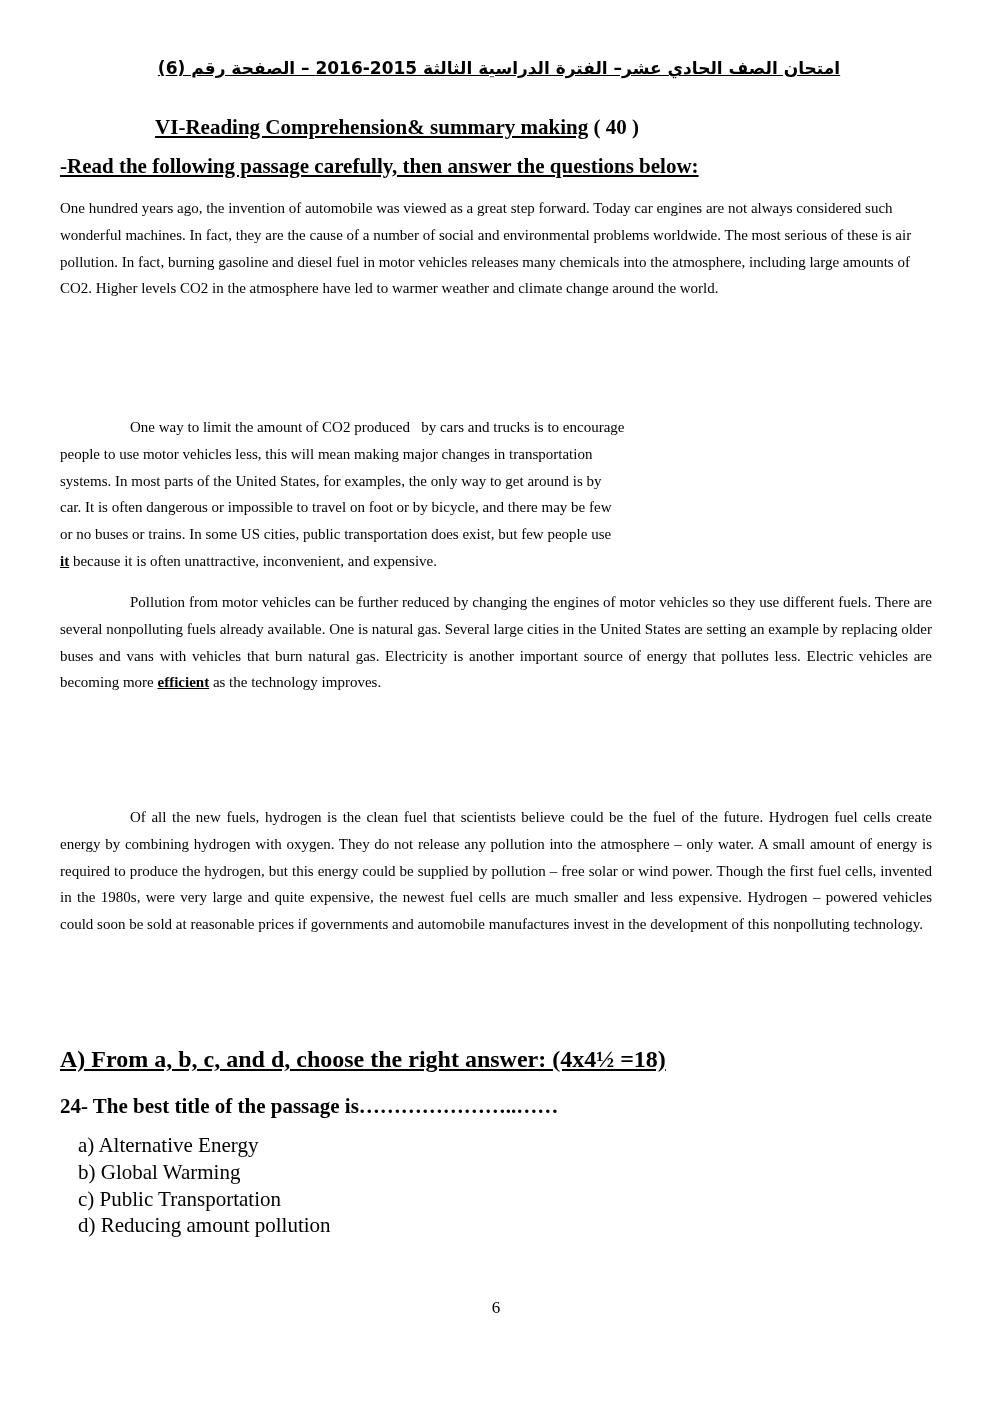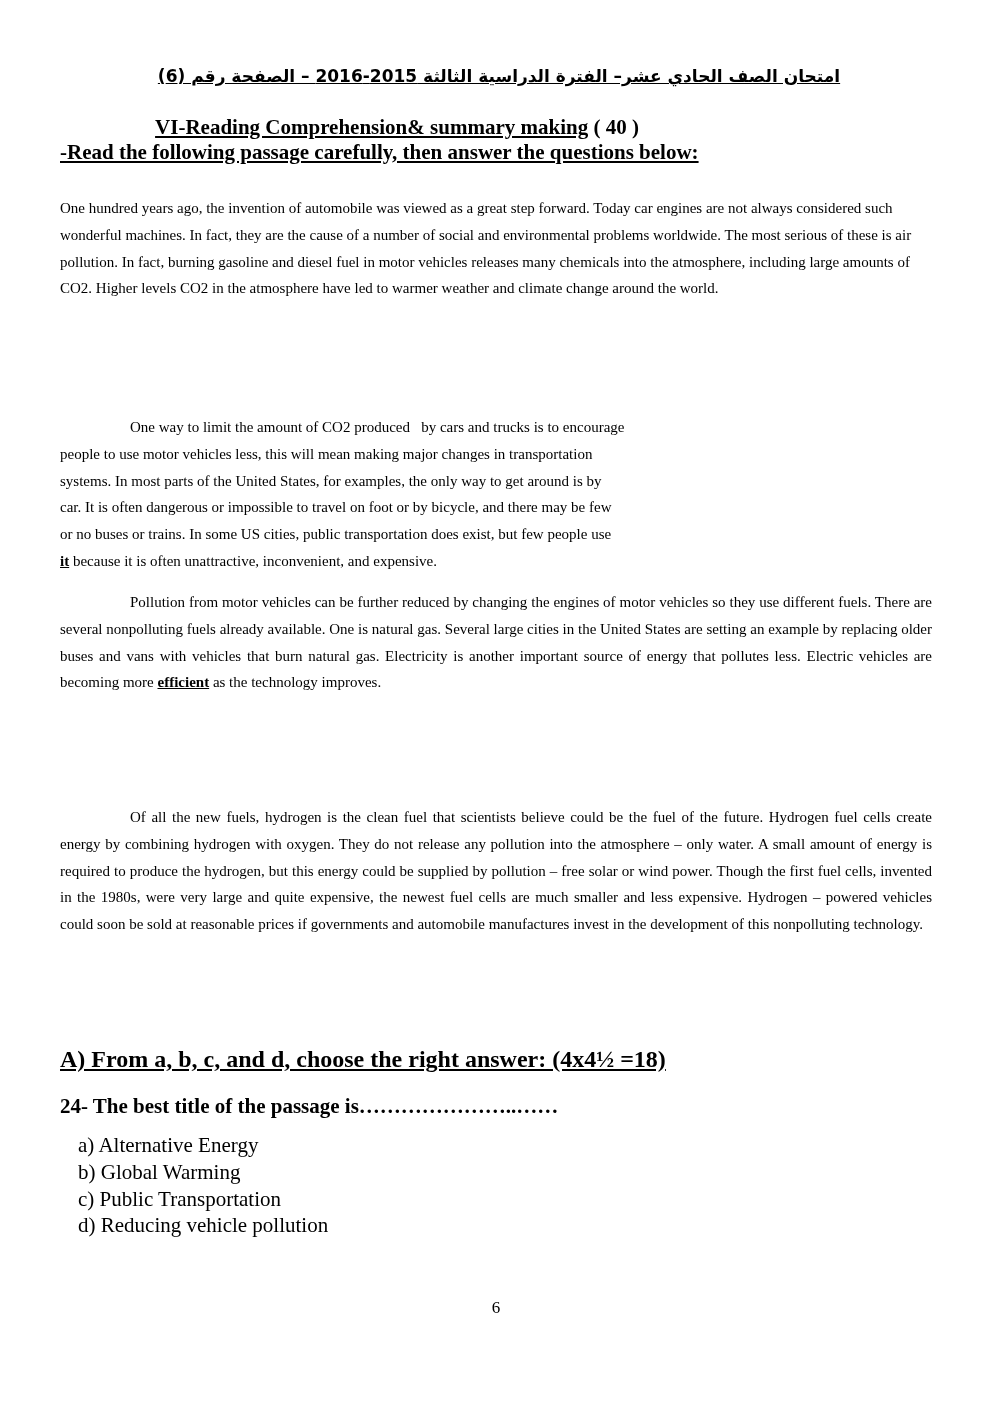--- a/index.html
+++ b/index.html
@@ -1,25 +1,25 @@
 <!DOCTYPE html>
 <html><head>
 <meta charset="utf-8">
 <style>
   html, body { margin: 0; padding: 0; background: #ffffff; }
   body { width: 992px; height: 1403px; position: relative; overflow: hidden;
          font-family: "Liberation Serif", "DejaVu Serif", serif; color: #000; }
   .page-header { position: absolute; top: 58px; left: 0; width: 992px; text-align: center; }
   .arabic { direction: rtl; unicode-bidi: embed; display: inline-block;
             font-family: "DejaVu Sans", "Liberation Sans", sans-serif; font-weight: bold;
-            font-size: 17px; text-decoration: underline; position: relative; left: 3px; margin-top: 8px; }
+            font-size: 17px; text-decoration: underline; position: relative; left: 3px; }
   .section-title { position: absolute; top: 115px; left: 0; width: 794px; text-align: center;
                    font-size: 21px; font-weight: bold; }
   .section-title .u { text-decoration: underline; }
-  .instruction { position: absolute; top: 140px; left: 60px; font-size: 21px; font-weight: bold;
+  .instruction { position: absolute; top: 154px; left: 60px; font-size: 21px; font-weight: bold;
                  text-decoration: underline; text-align: right; }
   .para { position: absolute; left: 60px; width: 872px; font-size: 15px; line-height: 26.8px; }
   .para.justify { text-align: justify; }
   .indent { display: inline-block; width: 70px; }
   .bu { font-weight: bold; text-decoration: underline; }
   .q-heading { position: absolute; top: 1046px; left: 60px; font-size: 24px; font-weight: bold; text-decoration: underline; }
   .question { position: absolute; top: 1094px; left: 60px; font-size: 21px; font-weight: bold; }
   .options { position: absolute; top: 1132px; left: 78px; font-size: 21px; line-height: 26.8px; }
   .option { display: block; cursor: pointer; }
   .page-number { position: absolute; top: 1298px; left: 0; width: 992px; text-align: center; font-size: 17px; }
@@ -53,16 +53,16 @@
 <div class="para justify" style="top:804px;"><span class="indent"></span><span>Of all the new fuels, hydrogen is the clean fuel that scientists believe could be the fuel of the future. Hydrogen fuel cells create energy by combining hydrogen with oxygen. They do not release any pollution into the atmosphere – only water. A small amount of energy is required to produce the hydrogen, but this energy could be supplied by pollution – free solar or wind power. Though the first fuel cells, invented in the 1980s, were very large and quite expensive, the newest fuel cells are much smaller and less expensive. Hydrogen – powered vehicles could soon be sold at reasonable prices if governments and automobile manufactures invest in the development of this nonpolluting technology.</span></div>
 
 <div class="q-heading">A) From a, b, c, and d, choose the right answer: (4x4½ =18)</div>
 
 <div class="question">24- The best title of the passage is…………………..……</div>
 
 <div class="options">
   <span class="option">a)  Alternative Energy</span>
   <span class="option">b) Global Warming</span>
   <span class="option">c) Public Transportation</span>
-  <span class="option">d) Reducing vehicle pollution</span>
+  <span class="option">d) Reducing amount pollution</span>
 </div>
 
 <div class="page-number">6</div>
 
 </body></html>

